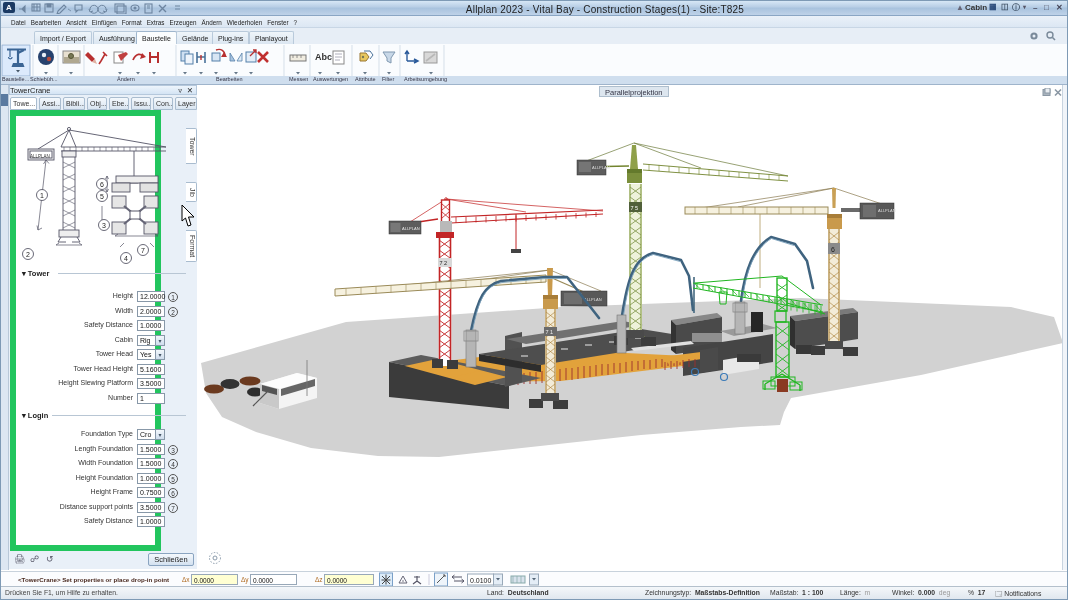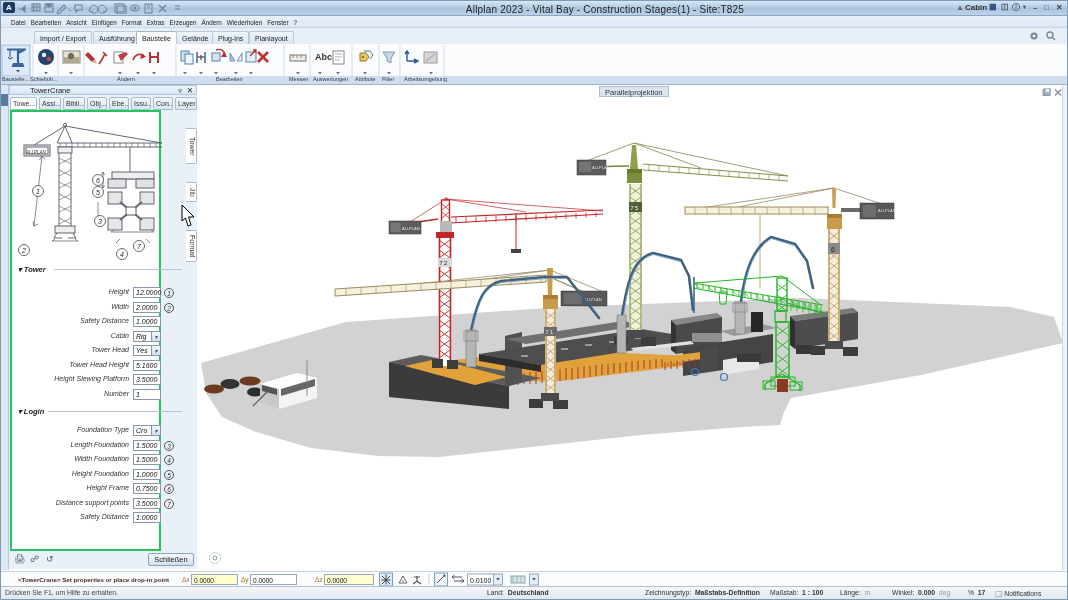--- a/index.html
+++ b/index.html
@@ -31,27 +31,27 @@
     border-bottom:1px solid #d0dce8; }
   #riblabels { left:0; top:76px; width:1068px; height:9px; background:#cfdeee;
     border-bottom:1px solid #9fb4cb; font-size:5.5px; color:#334; padding-top:1px; }
   .rlab { position:absolute; top:0px; }
   
   #leftstrip { left:0; top:85px; width:9px; height:485px; background:#dde7f2;
     border-right:1px solid #b9c8d8; }
   #panel { left:9px; top:85px; width:188px; height:484px; background:#e9f0f8; }
   #ptitle { left:0; top:0; width:188px; height:10px;
     background:linear-gradient(#eef5fc,#d4e4f4); border:1px solid #b5c8dc;
-    font-size:7.5px; color:#222; padding:0px 20px; }
+    font-size:7.5px; color:#222; padding:0px 0; }
   #ptabs { left:1px; top:12px; width:186px; height:13px; font-size:7px; color:#333; }
   .ptab { position:absolute; top:0; height:13px; padding:2px 1px 0 2px; overflow:hidden; white-space:nowrap;
     background:linear-gradient(#f4f8fc,#d9e5f1); border:1px solid #a9bccf; border-radius:2px 2px 0 0;}
   .ptab.act { background:#fff; }
   #pcontent { left:1px; top:25px; width:151px; height:441px; background:#fff;
-    border:2px solid #22c55e;font-style:italic; }
+    border:6px solid #22c55e; }
   #vtabs { left:177px; top:25px; width:11px; height:502px; font-size:7px; color:#333;}
   .vtab { position:absolute; left:0; width:11px; background:#fff; border:1px solid #a9bccf;
     border-left:none; writing-mode:vertical-rl; text-align:center; padding:4px 0; border-radius:0 2px 2px 0;}
   
   .sect { position:absolute; left:6px; font-size:7.5px; font-weight:bold; color:#222; }
   .sline { position:absolute; height:1px; background:#b8c6d4; }
   .plabel { position:absolute; font-size:7px; color:#333; text-align:right; width:88px; }
   .pbox { position:absolute; width:28px; height:11px; border:1px solid #8898a8;
     background:#fff; font-size:7px; color:#111; padding:1px 2px; }
   .pcirc { position:absolute; width:10px; height:10px; border:1px solid #555; border-radius:50%;

